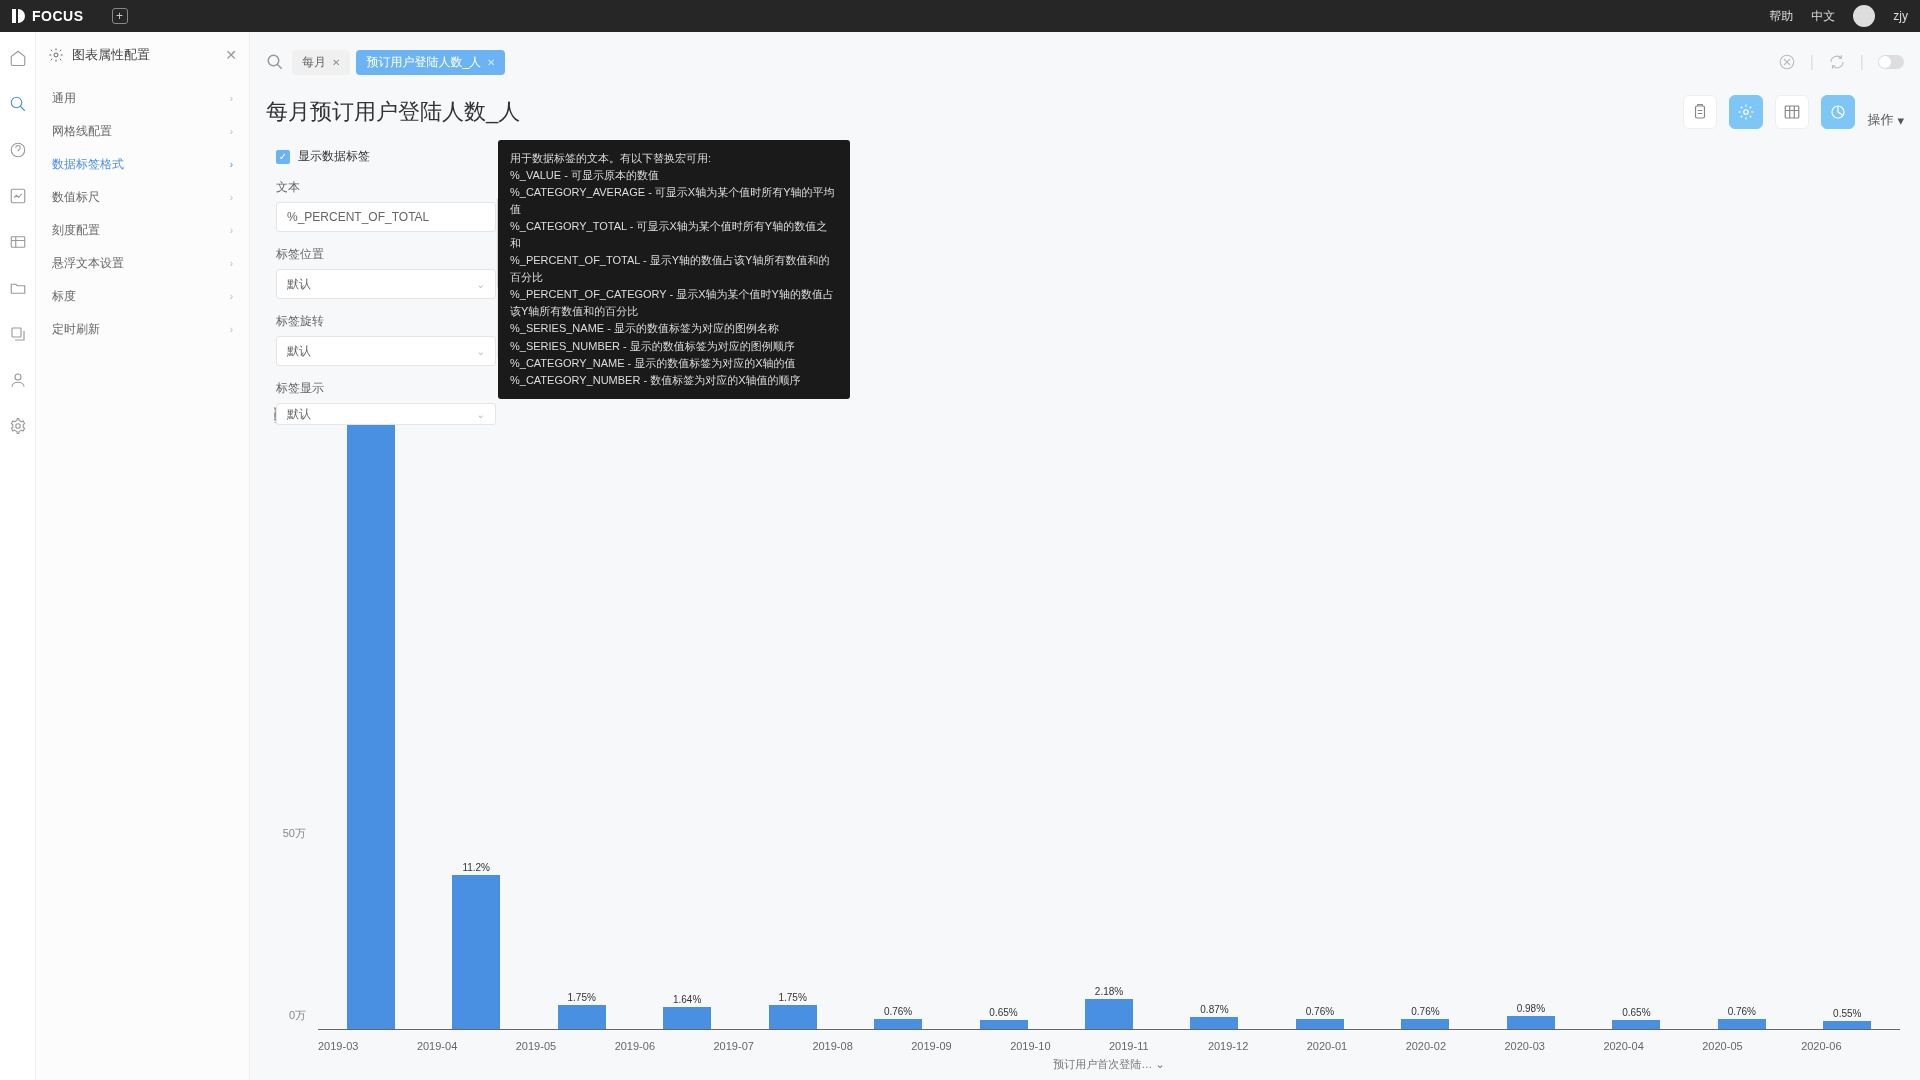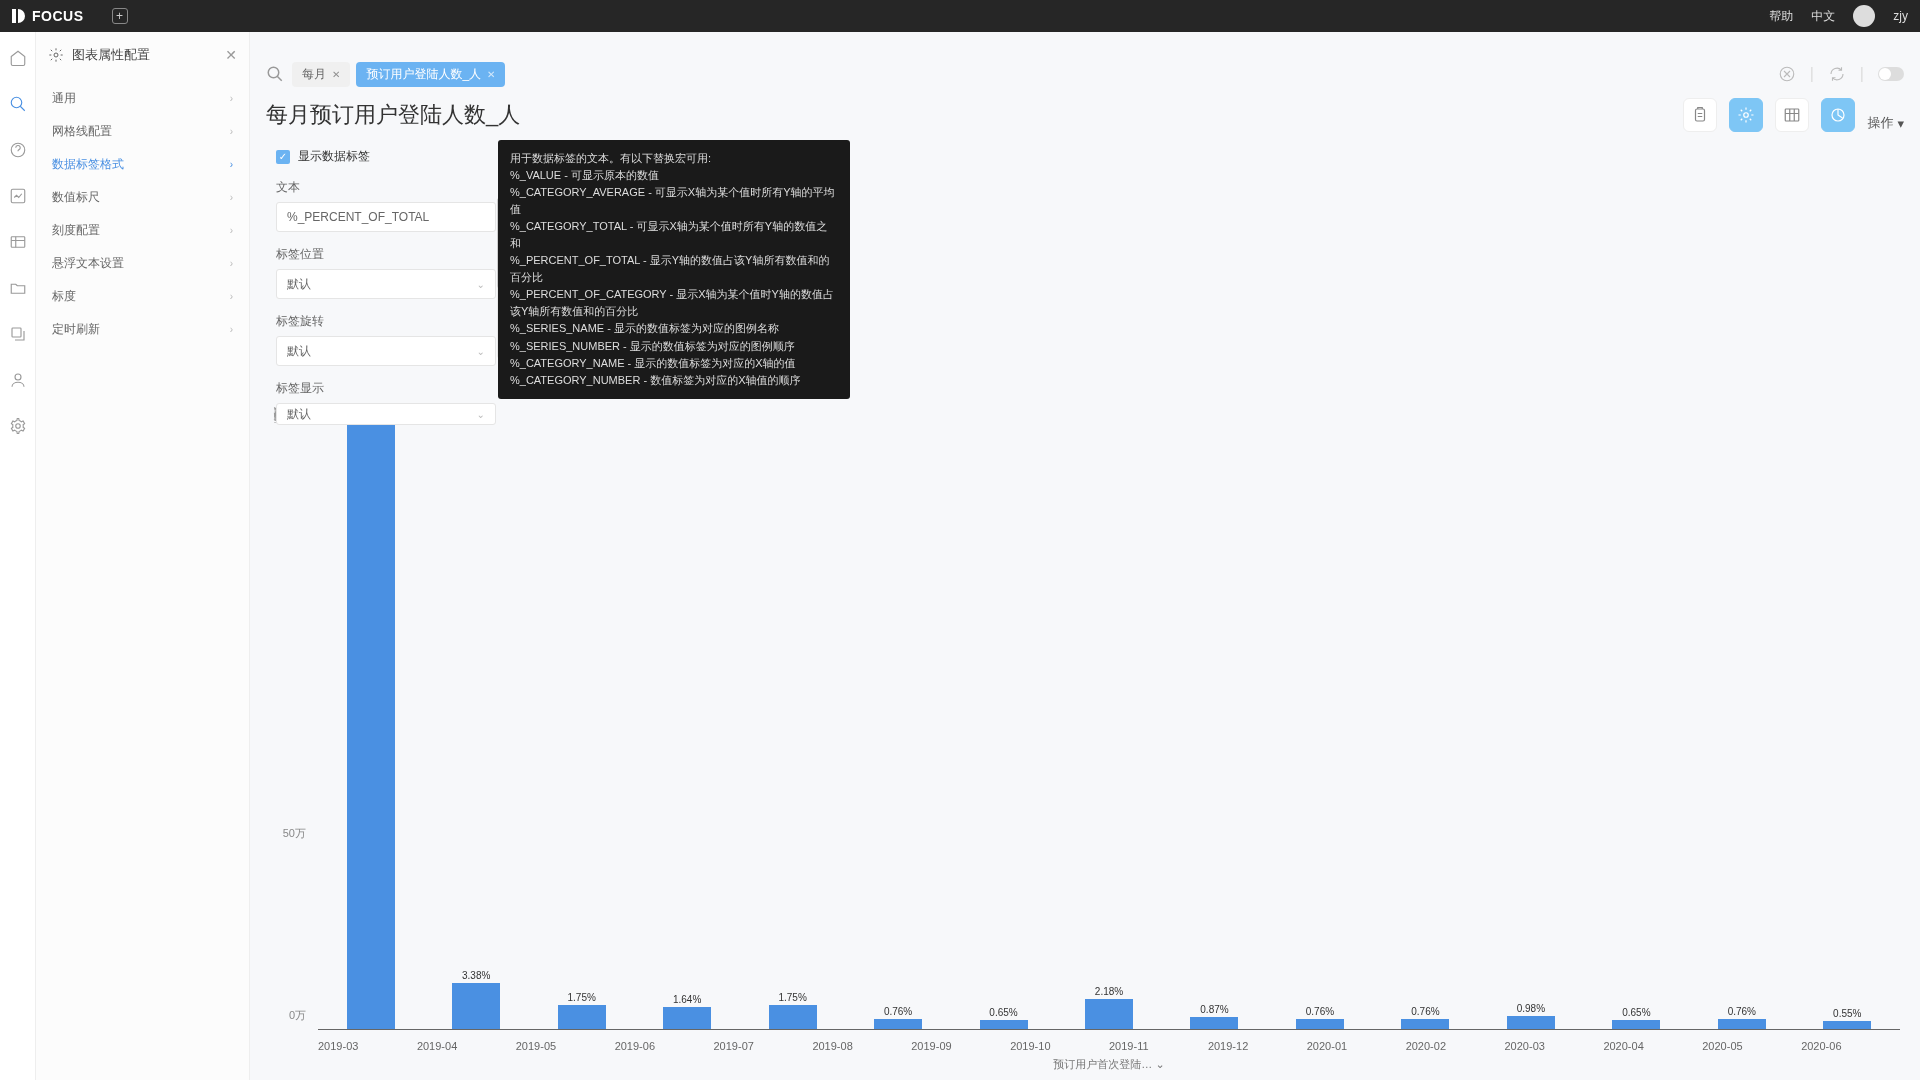--- a/index.html
+++ b/index.html
@@ -27,34 +27,34 @@
 .panel-header .gear { width:16px; height:16px; color:#666; }
 .panel-header .title { font-size: 13px; color:#444; font-weight: 500; }
 .panel-header .close { margin-left: auto; color:#999; cursor:pointer; font-size:14px; }
 .panel-list { padding: 4px 0; }
 .panel-item { display:flex; align-items:center; justify-content:space-between; padding: 8px 16px; font-size: 12px; color:#666; cursor:pointer; }
 .panel-item.active { color:#4a90e2; }
 .panel-item .chev { color:#bbb; font-size:10px; }
 .panel-item.active .chev { color:#4a90e2; }
 
 
-.main { position: absolute; left: 250px; right: 0; top: 32px; bottom: 0; padding: 24px 16px; overflow: hidden; }
+.main { position: absolute; left: 250px; right: 0; top: 32px; bottom: 0; padding: 12px 16px; overflow: hidden; }
 .search-bar { display:flex; align-items:center; gap:8px; height:36px; }
 .search-icon { width:18px; height:18px; color:#999; }
 .chips { display:flex; gap:6px; }
 .chip { display:flex; align-items:center; gap:6px; padding: 4px 10px; border-radius: 4px; font-size:12px; background:#f0f0f0; color:#666; }
 .chip.active { background:#6bb3f2; color:#fff; }
 .chip .x { font-size:10px; opacity:0.7; cursor:pointer; }
 .bar-right { margin-left:auto; display:flex; align-items:center; gap:14px; color:#bbb; }
 .bar-right .icon-btn { width:18px; height:18px; cursor:pointer; display:flex; align-items:center; justify-content:center; }
 .toggle { width:26px; height:14px; background:#ddd; border-radius:7px; position:relative; }
 .toggle::after { content:""; position:absolute; left:1px; top:1px; width:12px; height:12px; background:#fff; border-radius:50%; }
 
 
-.title-row { display:flex; align-items:center; margin-top: 6px; gap: 24px; }
+.title-row { display:flex; align-items:center; margin-top: 15px; gap: 24px; }
 .chart-title { font-size: 22px; color:#333; font-weight: 500; }
 .title-actions { margin-left:auto; display:flex; align-items:flex-end; gap:12px; }
 .sq-btn { width:34px; height:34px; border-radius:6px; background:#fff; border:1px solid #eee; display:flex; align-items:center; justify-content:center; cursor:pointer; color:#888; }
 .sq-btn.active { background:#7ec6f5; color:#fff; border-color:#7ec6f5; }
 .sq-btn svg { width:18px; height:18px; stroke:currentColor; fill:none; stroke-width:1.6; }
 .ops { font-size:13px; color:#555; cursor:pointer; display:flex; align-items:center; gap:4px; }
 
 
 .form-panel { position:absolute; left: 276px; top: 148px; width: 220px; z-index: 5; }
 .form-row { margin-bottom: 14px; }
@@ -328,22 +328,22 @@
     <div class="y-tick" style="bottom: 0%;">0万</div>
         <div class="y-tick" style="bottom: 29.4118%;">50万</div>
       </div>
     <div class="plot">
       <div class="bars" id="bars">
           <div class="bar-col">
             <div class="bar-label"></div>
             <div class="bar-rect" style="height: 100%;"></div>
           </div>
           <div class="bar-col">
-            <div class="bar-label">3.38%</div>
-            <div class="bar-rect" style="height: 7.51111%;"></div>
+            <div class="bar-label">11.2%</div>
+            <div class="bar-rect" style="height: 24.8889%;"></div>
           </div>
           <div class="bar-col">
             <div class="bar-label">1.75%</div>
             <div class="bar-rect" style="height: 3.88889%;"></div>
           </div>
           <div class="bar-col">
             <div class="bar-label">1.64%</div>
             <div class="bar-rect" style="height: 3.64444%;"></div>
           </div>
           <div class="bar-col">

